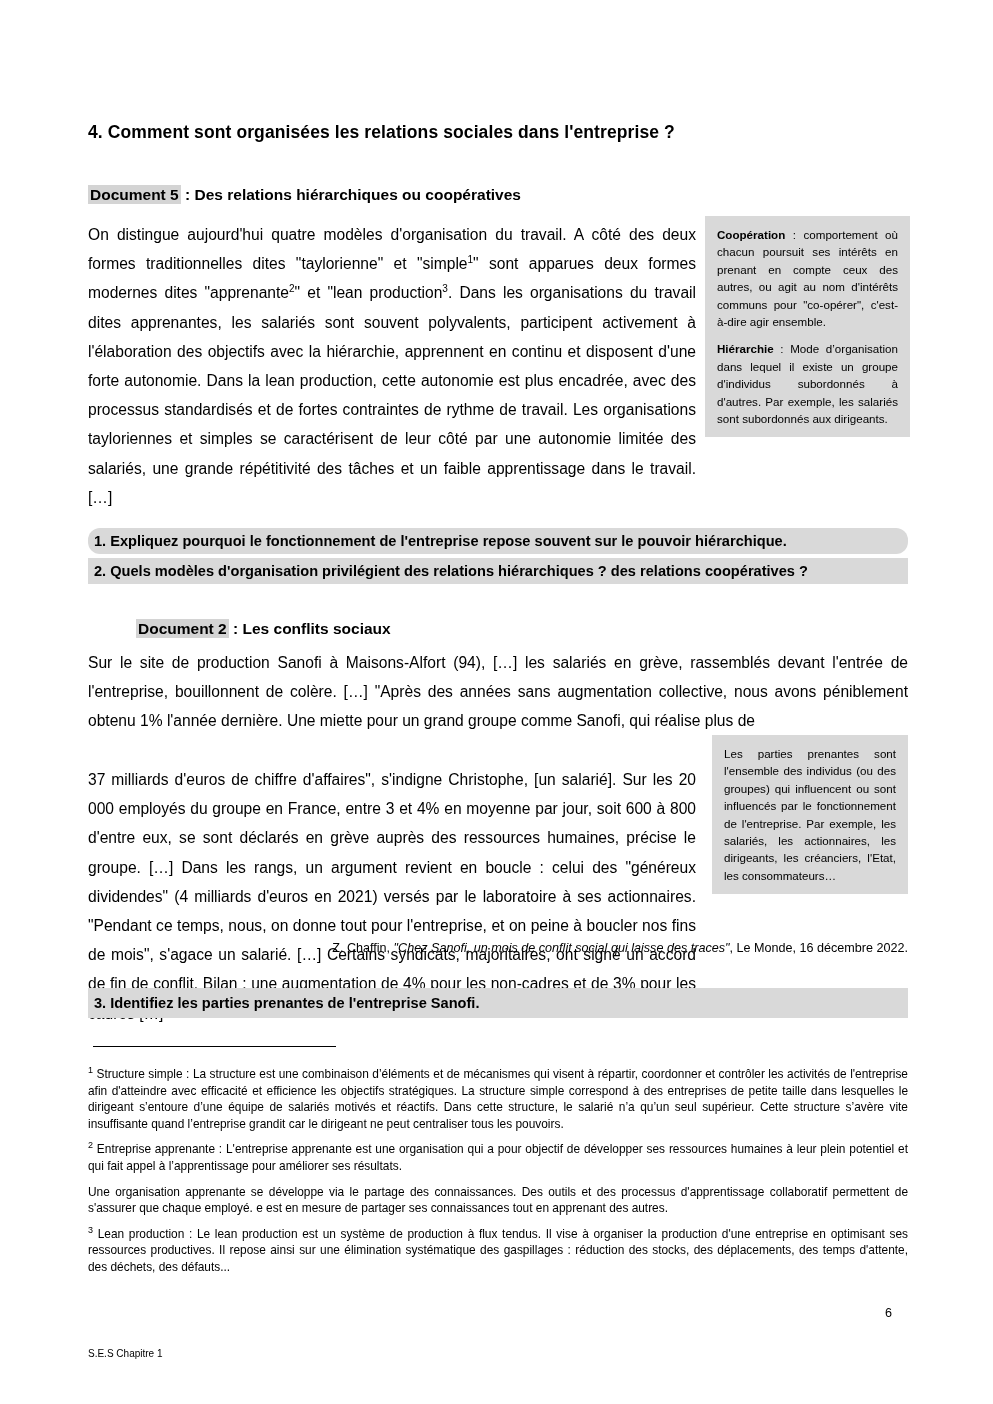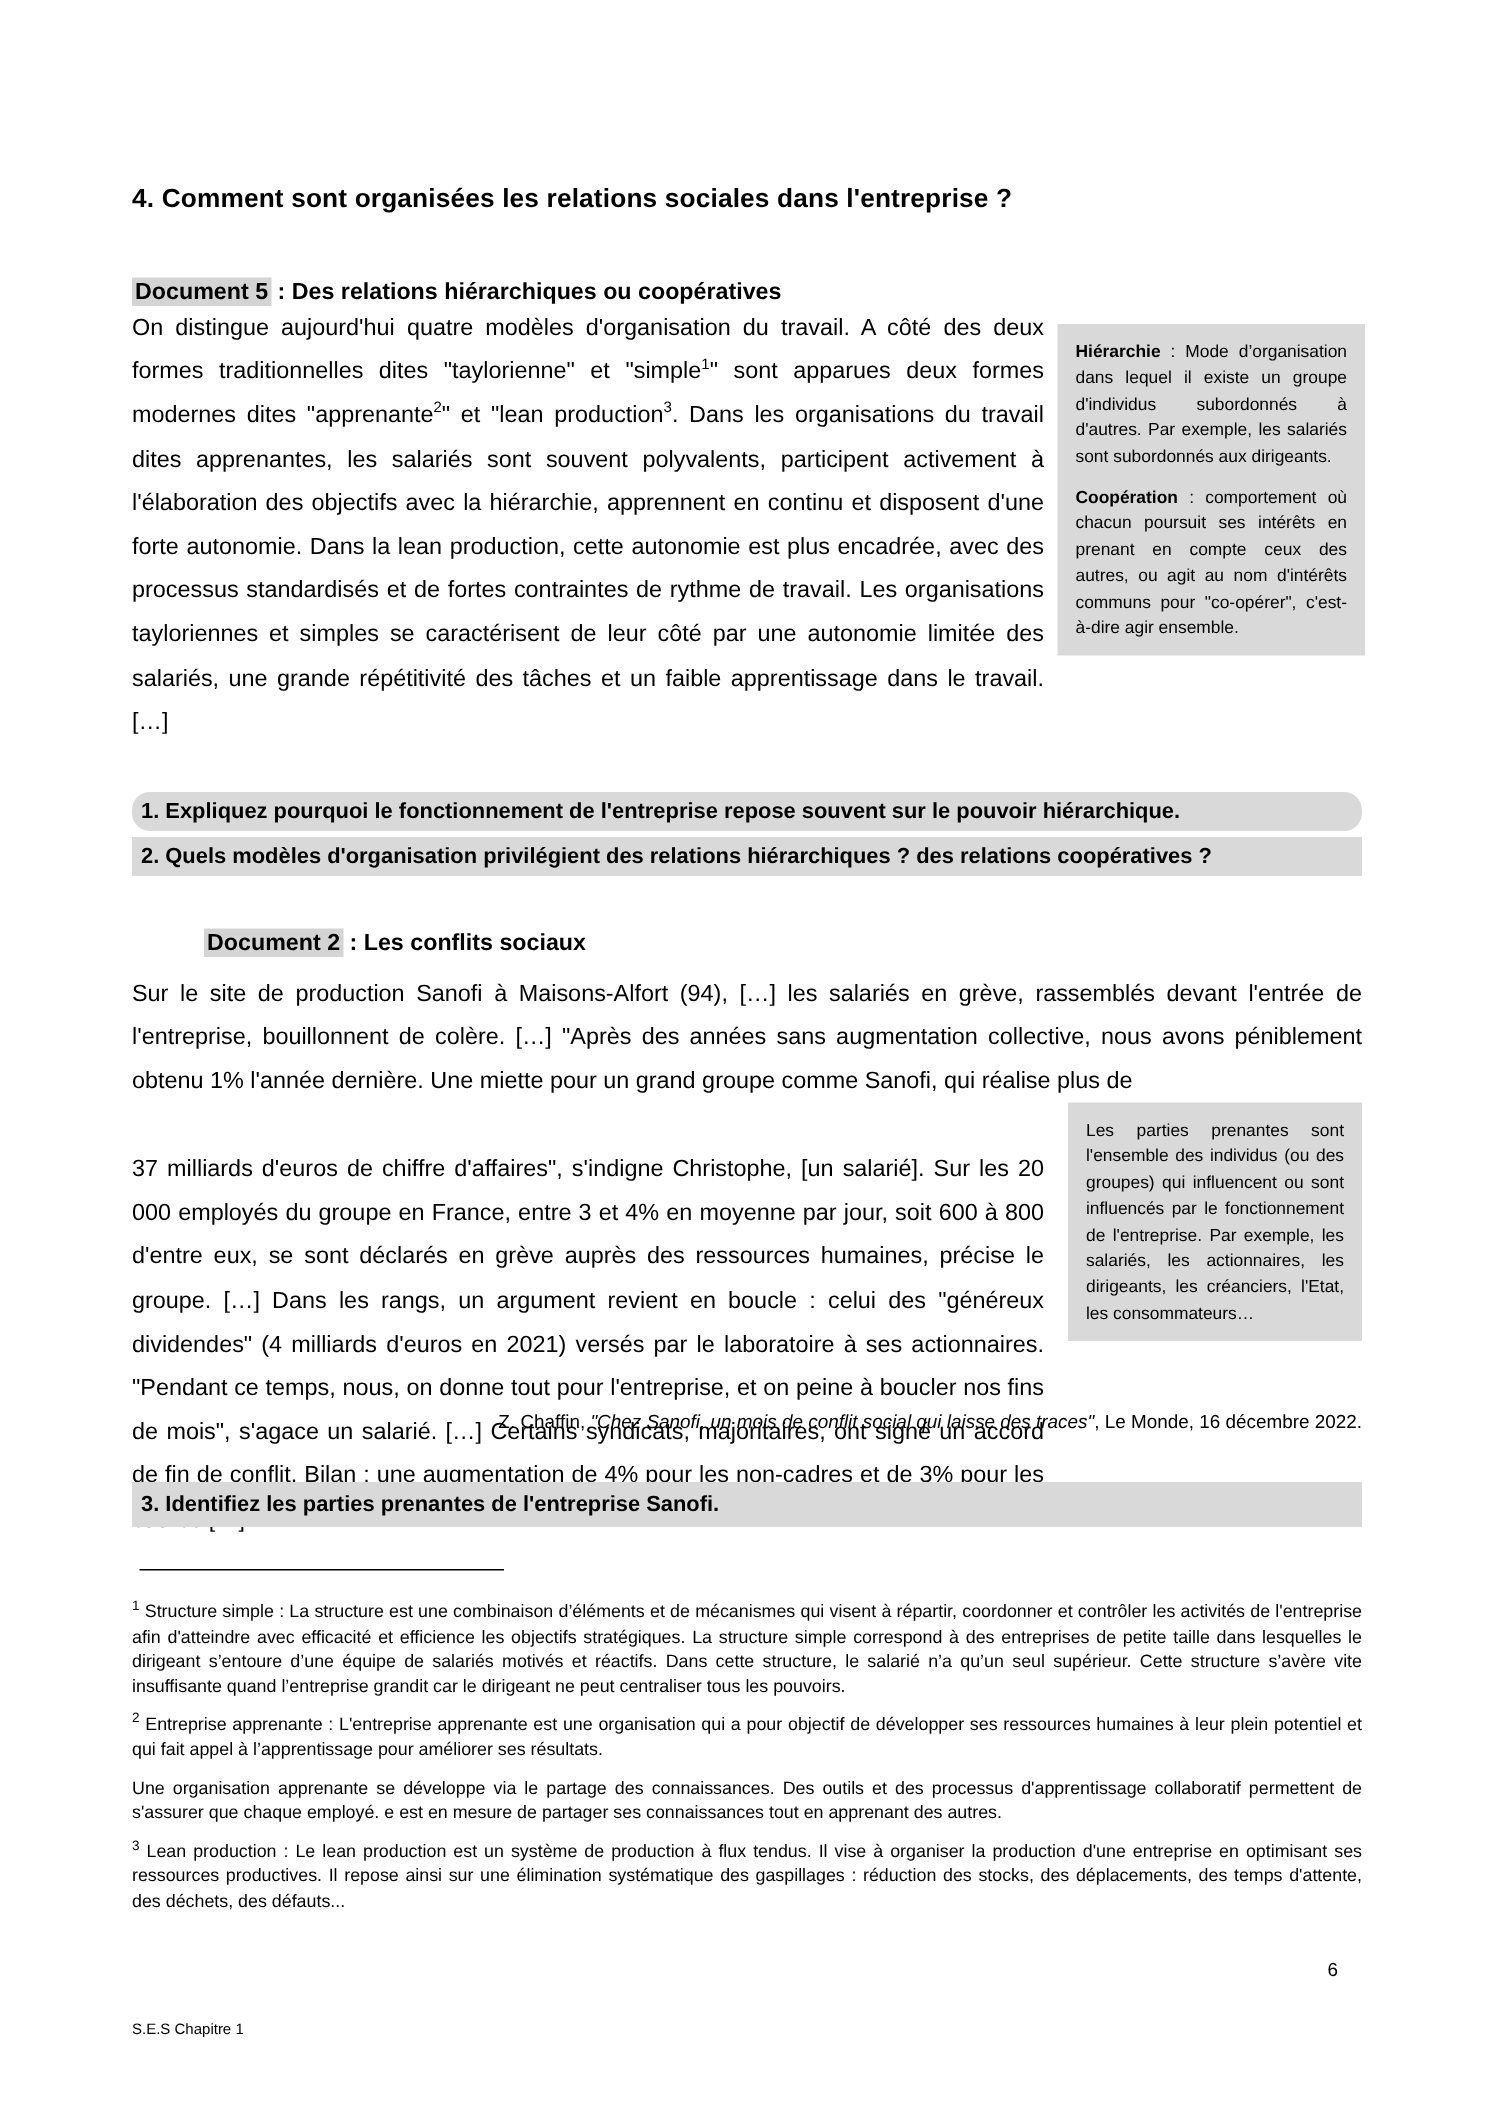--- a/index.html
+++ b/index.html
@@ -50,21 +50,21 @@
   
   .body-text {
     position: absolute;
     font-size: 15.6px;
     line-height: 29.2px;
     text-align: justify;
     text-justify: inter-word;
   }
   #doc1-body {
     left: 88px;
-    top: 204px;
+    top: 220px;
     width: 608px;
   }
   #doc2-body-wide {
     left: 88px;
     top: 648px;
     width: 820px;
   }
   #doc2-body-narrow {
     left: 88px;
     top: 765px;
@@ -172,22 +172,22 @@
 
 <div class="page">
 
   <div class="section-title">4. Comment sont organisées les relations sociales dans l'entreprise ?</div>
 
   <div class="doc-heading" id="doc1-heading"><span class="doc-label">Document 5</span><span> : Des relations hiérarchiques ou coopératives</span></div>
 
   <div class="body-text" id="doc1-body"><span>On distingue aujourd'hui quatre modèles d'organisation du travail. A côté des deux formes traditionnelles dites "taylorienne" et "simple</span><sup>1</sup><span>" sont apparues deux formes modernes dites "apprenante</span><sup>2</sup><span>" et "lean production</span><sup>3</sup><span>. Dans les organisations du travail dites apprenantes, les salariés sont souvent polyvalents, participent activement à l'élaboration des objectifs avec la hiérarchie, apprennent en continu et disposent d'une forte autonomie. Dans la lean production, cette autonomie est plus encadrée, avec des processus standardisés et de fortes contraintes de rythme de travail. Les organisations tayloriennes et simples se caractérisent de leur côté par une autonomie limitée des salariés, une grande répétitivité des tâches et un faible apprentissage dans le travail. […]</span></div>
 
   <div class="def-box" id="def-box-1">
+    <p><span class="def-term">Coopération</span><span> : comportement où chacun poursuit ses intérêts en prenant en compte ceux des autres, ou agit au nom d'intérêts communs pour "co-opérer", c'est-à-dire agir ensemble.</span></p>
     <p><span class="def-term">Hiérarchie</span><span> : Mode d’organisation dans lequel il existe un groupe d'individus subordonnés à d'autres. Par exemple, les salariés sont subordonnés aux dirigeants.</span></p>
-    <p><span class="def-term">Coopération</span><span> : comportement où chacun poursuit ses intérêts en prenant en compte ceux des autres, ou agit au nom d'intérêts communs pour "co-opérer", c'est-à-dire agir ensemble.</span></p>
   </div>
 
 
   <div class="question-bar" id="question-bar-1">1. Expliquez pourquoi le fonctionnement de l'entreprise repose souvent sur le pouvoir hiérarchique.</div>
   <div class="question-bar" id="question-bar-2">2. Quels modèles d'organisation privilégient des relations hiérarchiques ? des relations coopératives ?</div>
 
   <div class="doc-heading" id="doc2-heading"><span class="doc-label">Document 2</span><span> : Les conflits sociaux</span></div>
 
   <div class="body-text" id="doc2-body-wide">Sur le site de production Sanofi à Maisons-Alfort (94), […] les salariés en grève, rassemblés devant l'entrée de l'entreprise, bouillonnent de colère. […] "Après des années sans augmentation collective, nous avons péniblement obtenu 1% l'année dernière. Une miette pour un grand groupe comme Sanofi, qui réalise plus de</div>
   <div class="body-text" id="doc2-body-narrow">37 milliards d'euros de chiffre d'affaires", s'indigne Christophe, [un salarié]. Sur les 20 000 employés du groupe en France, entre 3 et 4% en moyenne par jour, soit 600 à 800 d'entre eux, se sont déclarés en grève auprès des ressources humaines, précise le groupe. […] Dans les rangs, un argument revient en boucle : celui des "généreux dividendes" (4 milliards d'euros en 2021) versés par le laboratoire à ses actionnaires. "Pendant ce temps, nous, on donne tout pour l'entreprise, et on peine à boucler nos fins de mois", s'agace un salarié. […] Certains syndicats, majoritaires, ont signé un accord de fin de conflit. Bilan : une augmentation de 4% pour les non-cadres et de 3% pour les cadres […]</div>

